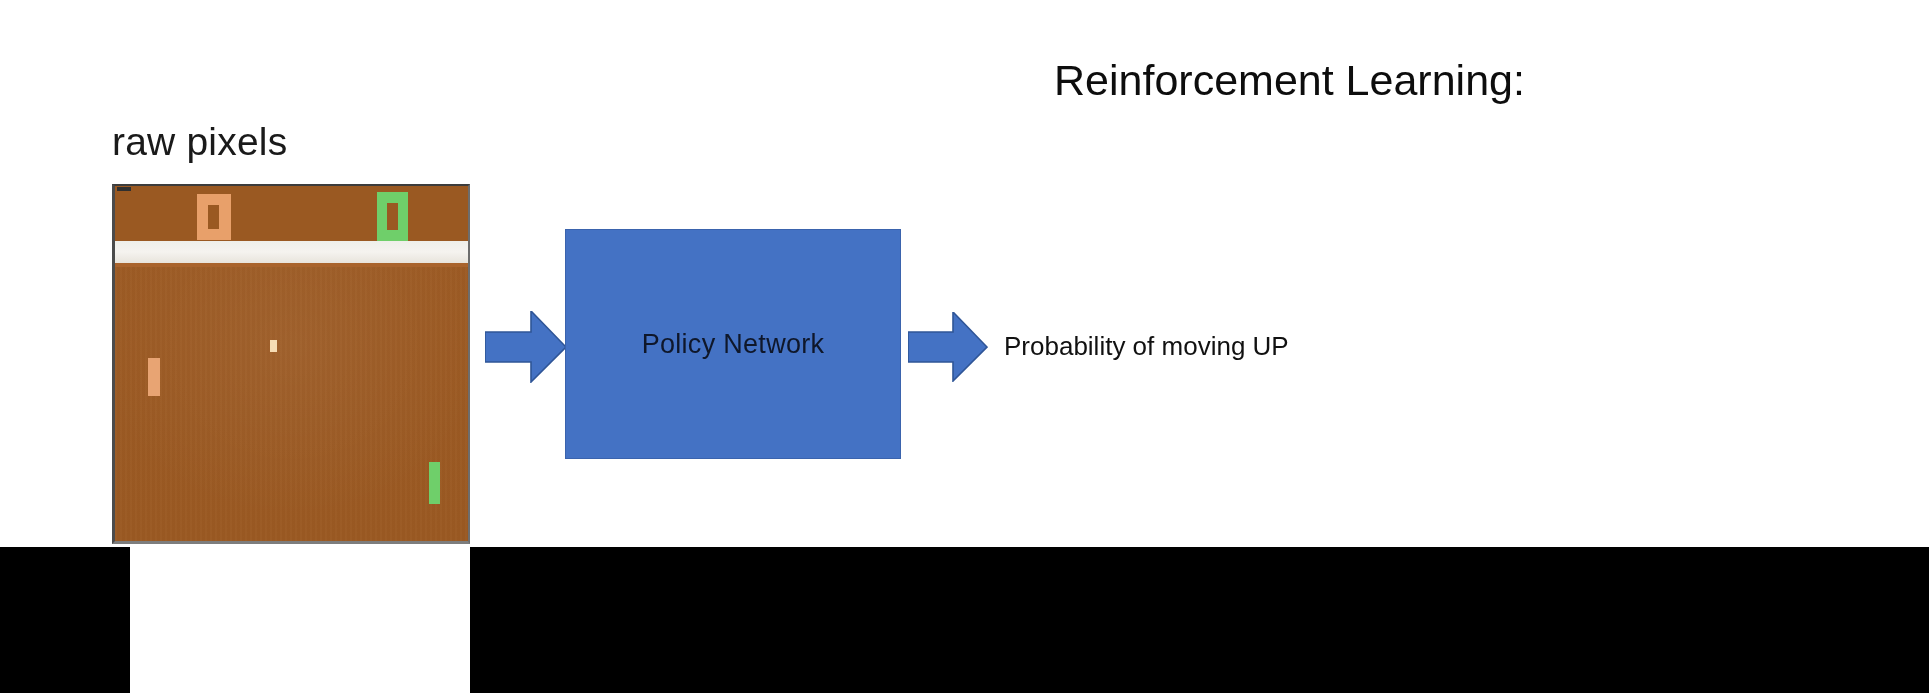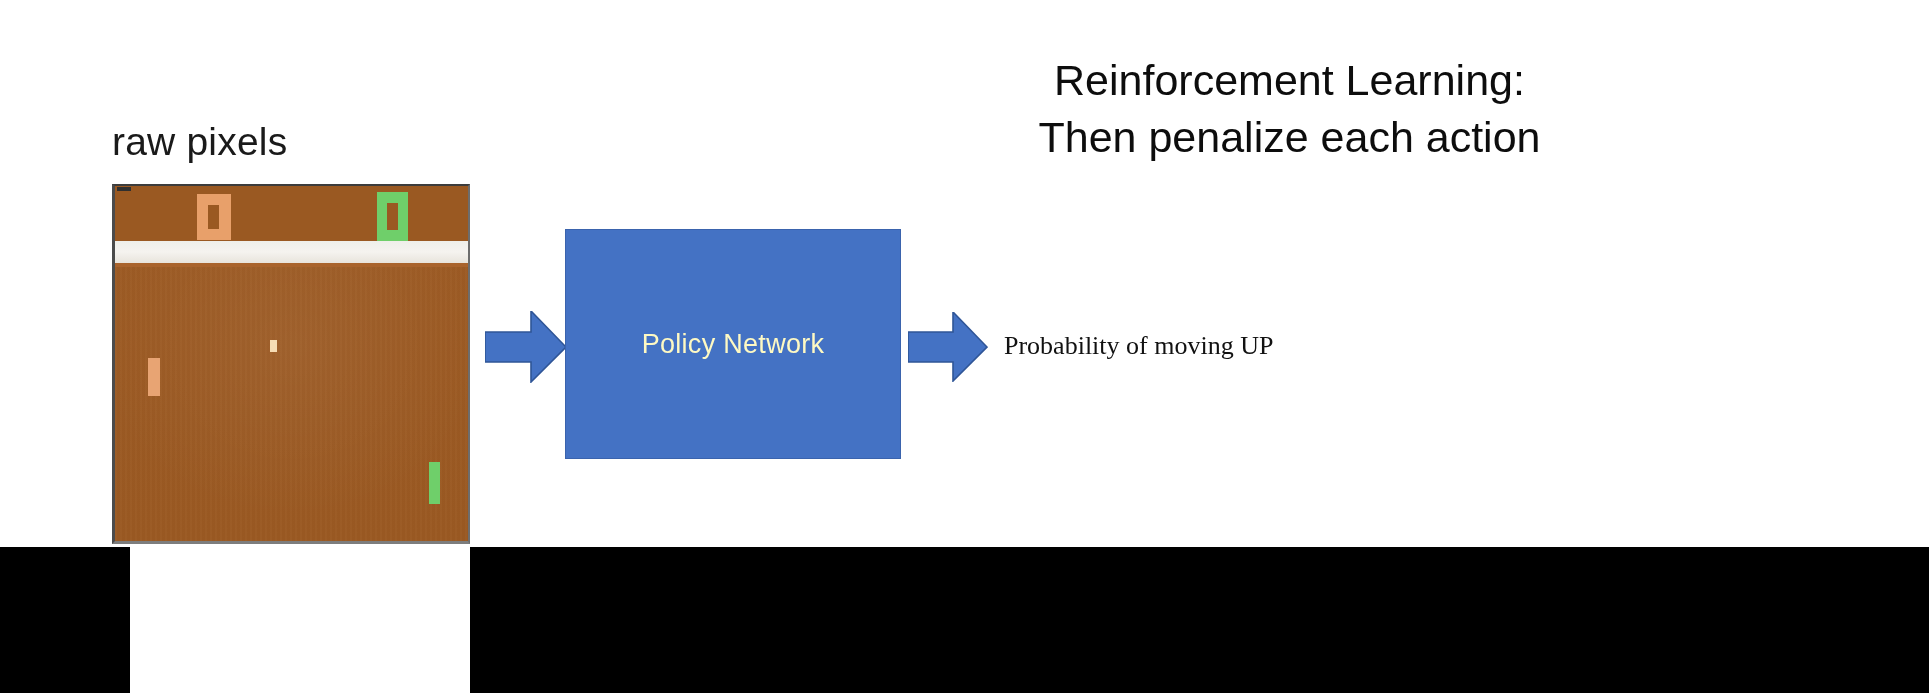--- a/index.html
+++ b/index.html
@@ -170,35 +170,35 @@
     width: 336px;
     height: 230px;
     background: #4472c4;
     border: 1px solid #3a63ad;
     box-sizing: border-box;
     display: flex;
     align-items: center;
     justify-content: center;
   }
   #policy-network-label {
-    color: #fef9c3;
+    color: #0f172a;
     font-size: 27px;
     font-family: "Liberation Sans", sans-serif;
     letter-spacing: 0.3px;
     white-space: nowrap;
   }
 
   
   #output-label {
     position: absolute;
     left: 1004px;
     top: 331px;
     font-size: 26px;
     color: #111111;
-    font-family: Liberation Serif, serif;
+    font-family: Liberation Sans, sans-serif;
     white-space: nowrap;
   }
 
   
   #headline {
     position: absolute;
     left: 650px;
     top: 52px;
     width: 1279px;
     text-align: center;
@@ -228,21 +228,20 @@
     background: #000000;
   }
 </style>
 </head>
 <body>
 
 <div class="stage">
 
   <div id="headline">
     <span class="hl-line">Reinforcement Learning:</span>
-    <span class="hl-line">Then penalize each action</span>
   </div>
 
   <div id="raw-pixels-label">raw pixels</div>
 
   <div id="pong-game">
     <div id="pong-playfield"></div>
     <div id="pong-texture"></div>
     <div id="pong-scorebar">
       <div id="pong-score-left"></div>
       <div id="pong-score-right"></div>

